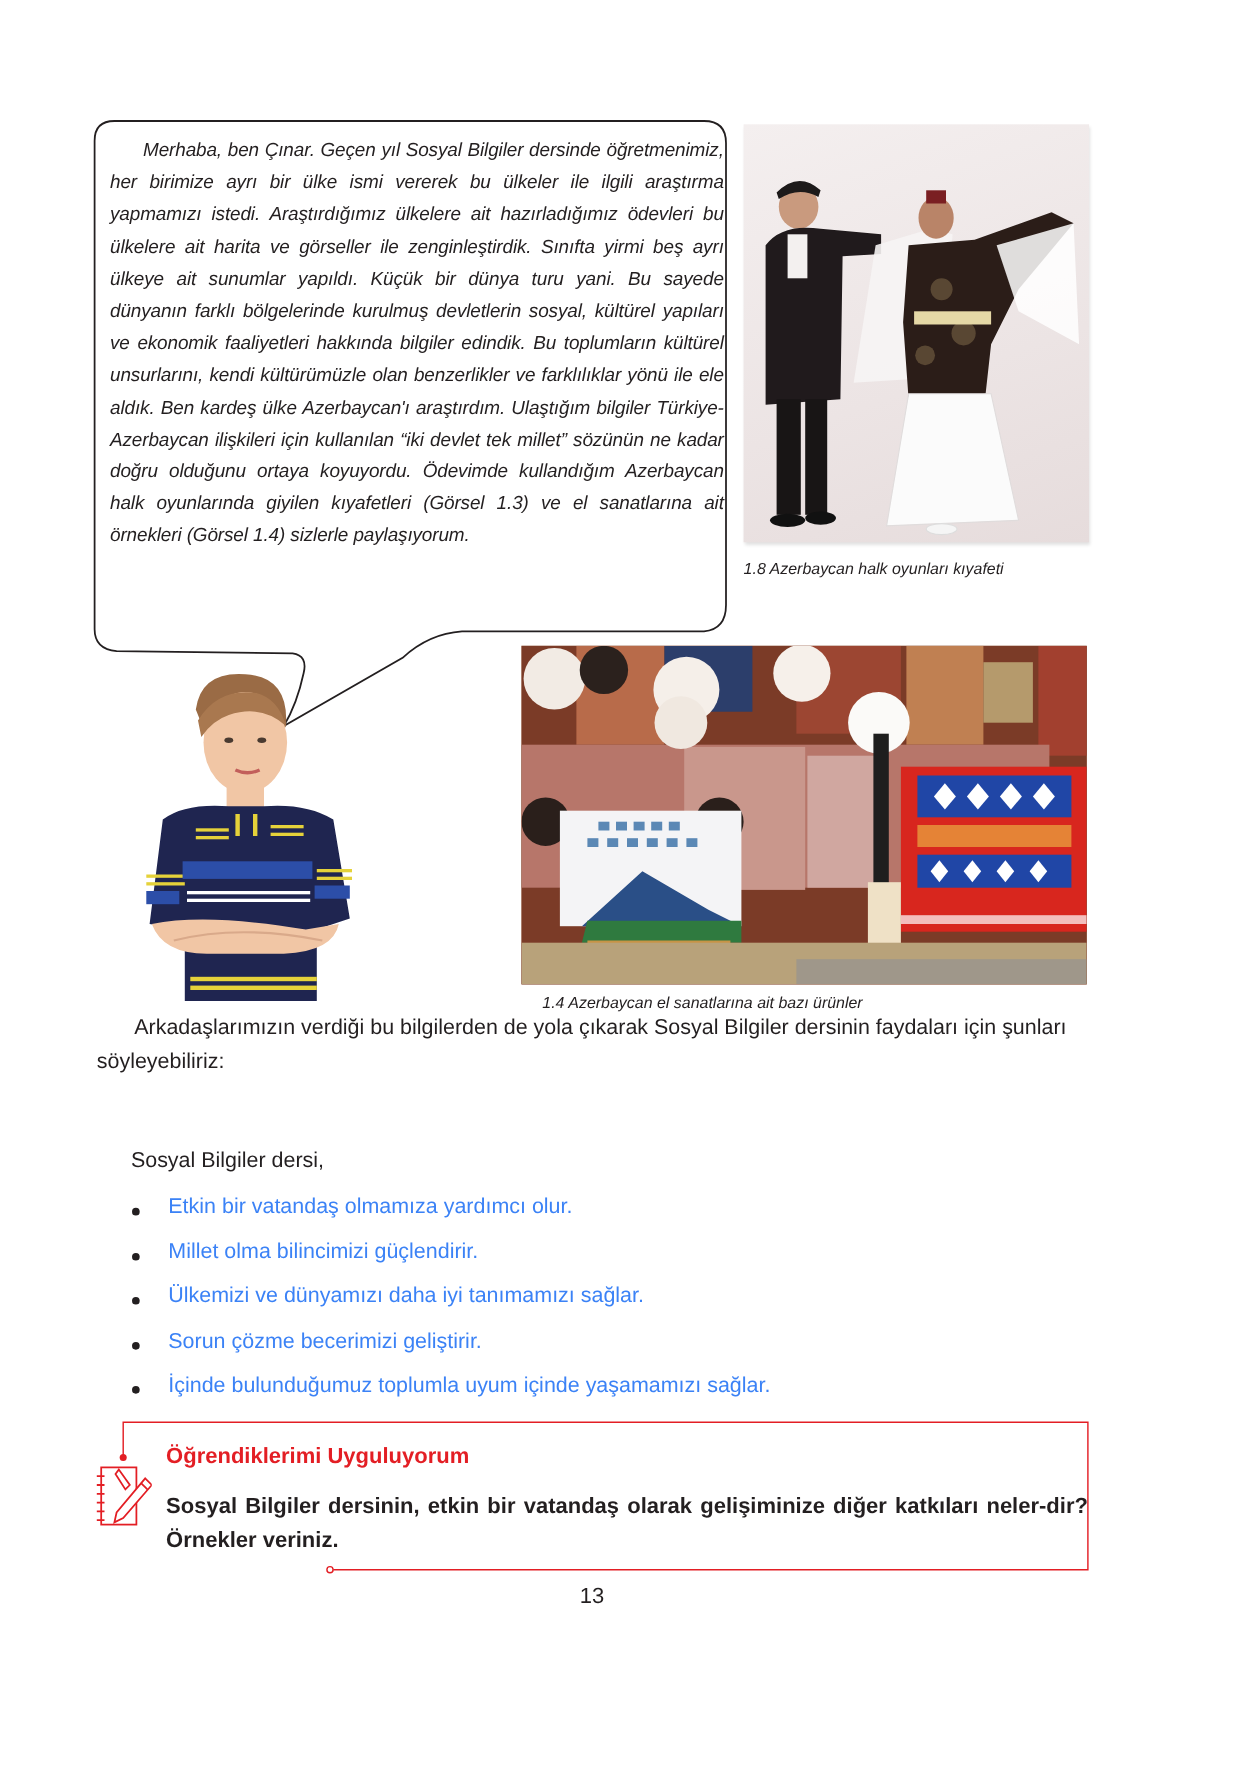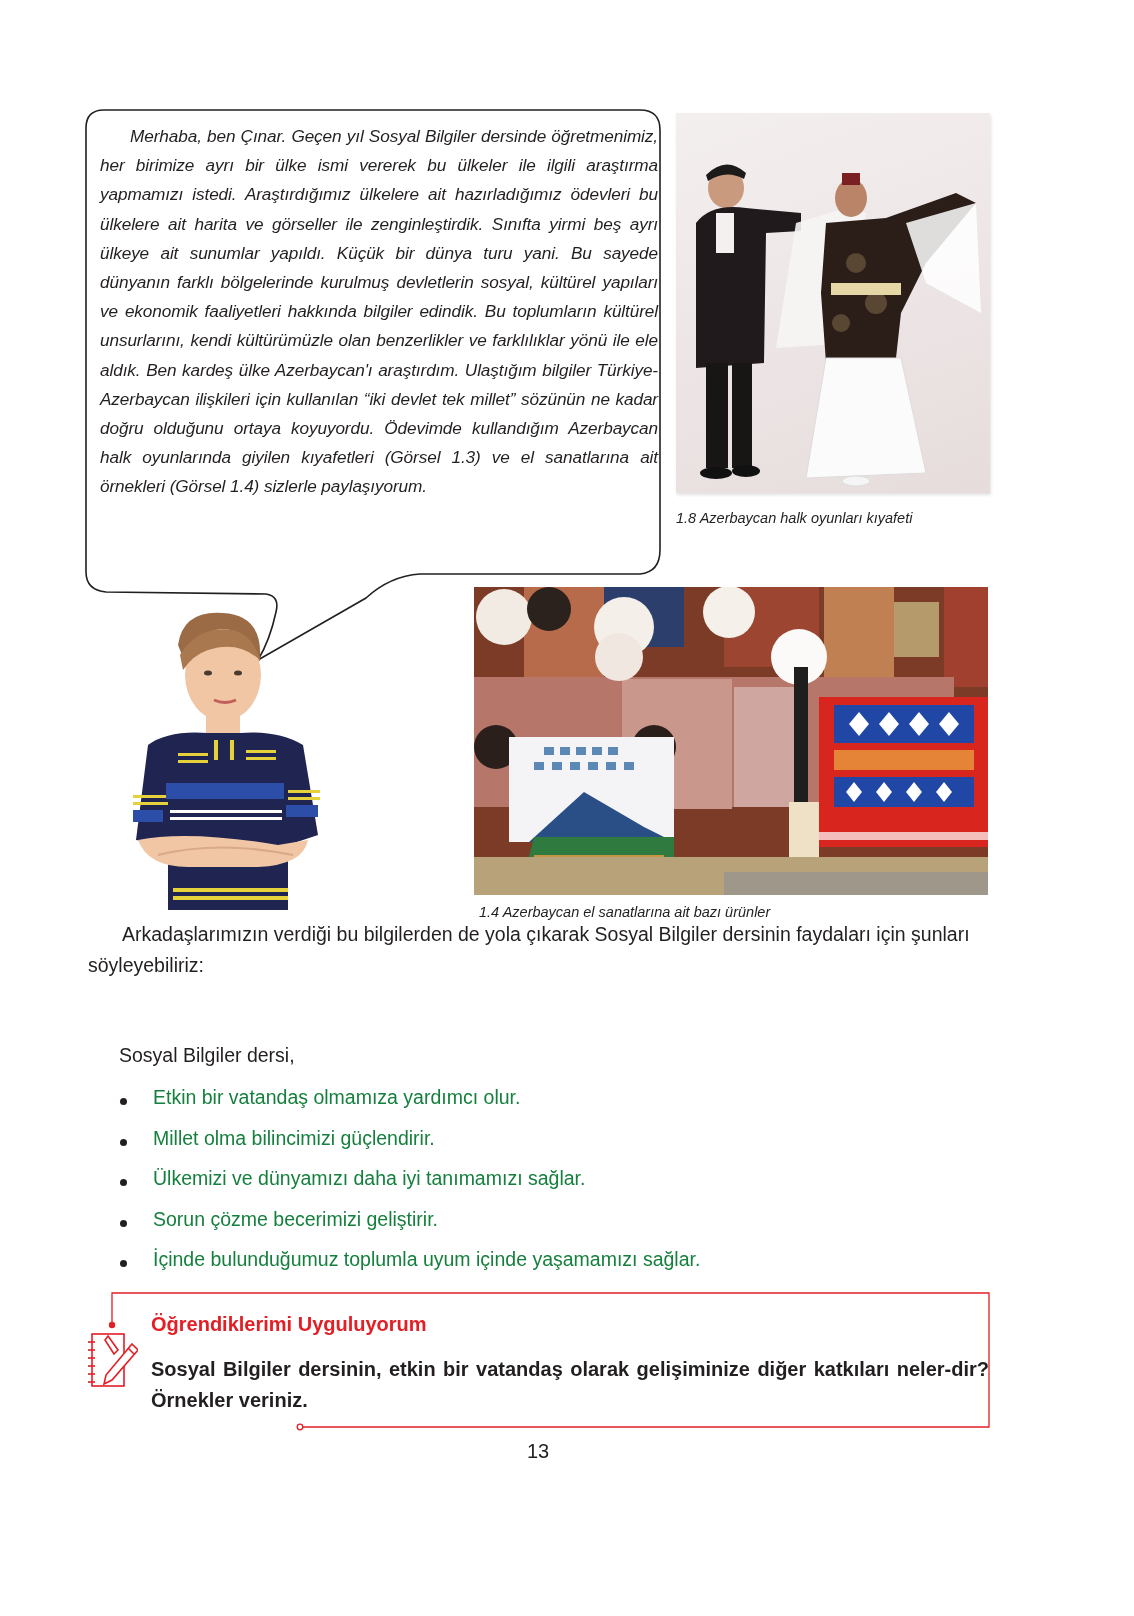--- a/index.html
+++ b/index.html
@@ -20,21 +20,21 @@
 
   
   .photo { position:absolute; overflow:hidden; }
   .caption { position:absolute; font-style:italic; font-size:14.5px; color:#231f20; white-space:nowrap; }
 
   
   .para { position:absolute; left:88px; width:904px; font-size:19.5px; line-height:31px; color:#231f20; }
   .para .indent { display:inline-block; width:34px; }
   .lead { position:absolute; left:119px; top:1044px; font-size:19.5px; color:#231f20; }
   .bullets { position:absolute; left:119px; top:1086px; margin:0; padding:0; list-style:none; }
-  .bullets li { position:relative; height:40.5px; font-size:19.5px; padding-left:34px; color:#15803d; white-space:nowrap; }
+  .bullets li { position:relative; height:40.5px; font-size:19.5px; padding-left:34px; color:#3b82f6; white-space:nowrap; }
   .bullets li::before { content:""; position:absolute; left:1px; top:12px; width:7px; height:7px; border-radius:50%; background:#231f20; }
 
   
   .act-title { position:absolute; left:151px; top:1313px; font-size:20px; font-weight:bold; color:#e31e24; }
   .act-q { position:absolute; left:151px; top:1354px; width:838px; font-size:20px; font-weight:bold; line-height:31px; color:#231f20; text-align:justify; }
   .page-num { position:absolute; left:527px; top:1440px; font-size:20px; color:#231f20; }
 </style>
 </head>
 <body>
 
@@ -139,21 +139,21 @@
     <rect x="360" y="163" width="140" height="20" fill="#f1d04a" opacity="0.55"></rect>
     <rect x="345" y="245" width="169" height="8" fill="#ffffff" opacity="0.7"></rect>
 
     <rect x="320" y="80" width="14" height="140" fill="#1e1e1e"></rect>
     <rect x="315" y="215" width="30" height="70" fill="#efe1c6"></rect>
     <rect x="60" y="268" width="130" height="8" fill="#c79446"></rect>
     <rect x="0" y="270" width="514" height="38" fill="#b8a27a"></rect>
     <rect x="250" y="285" width="264" height="23" fill="#8d8f94" opacity="0.6"></rect>
   </svg>
 </div>
-<div class="caption" style="left:479px; top:904px;">1.4  Azerbaycan el sanatlarına ait bazı ürünler</div>
+<div class="caption" style="left:493px; top:904px;">1.4  Azerbaycan el sanatlarına ait bazı ürünler</div>
 
 <div class="photo" style="left:128px; top:605px; width:200px; height:305px;">
   <svg width="200" height="305" viewBox="0 0 200 305">
     <path d="M50 40 Q55 5 95 8 Q135 10 132 55 L128 62 Q120 30 95 28 Q70 30 58 60 Z" fill="#9a6b45"></path>
     <ellipse cx="95" cy="70" rx="38" ry="46" fill="#f1c6a5"></ellipse>
     <path d="M52 50 Q70 20 105 25 Q125 30 132 55 Q110 35 80 45 Q65 50 55 65 Z" fill="#a9784f"></path>
     <ellipse cx="80" cy="68" rx="4" ry="2.5" fill="#4a3a30"></ellipse>
     <ellipse cx="110" cy="68" rx="4" ry="2.5" fill="#4a3a30"></ellipse>
     <path d="M86 95 Q97 100 108 95" stroke="#c25f5b" stroke-width="3" fill="none"></path>
     <rect x="78" y="110" width="34" height="25" fill="#f1c6a5"></rect>

